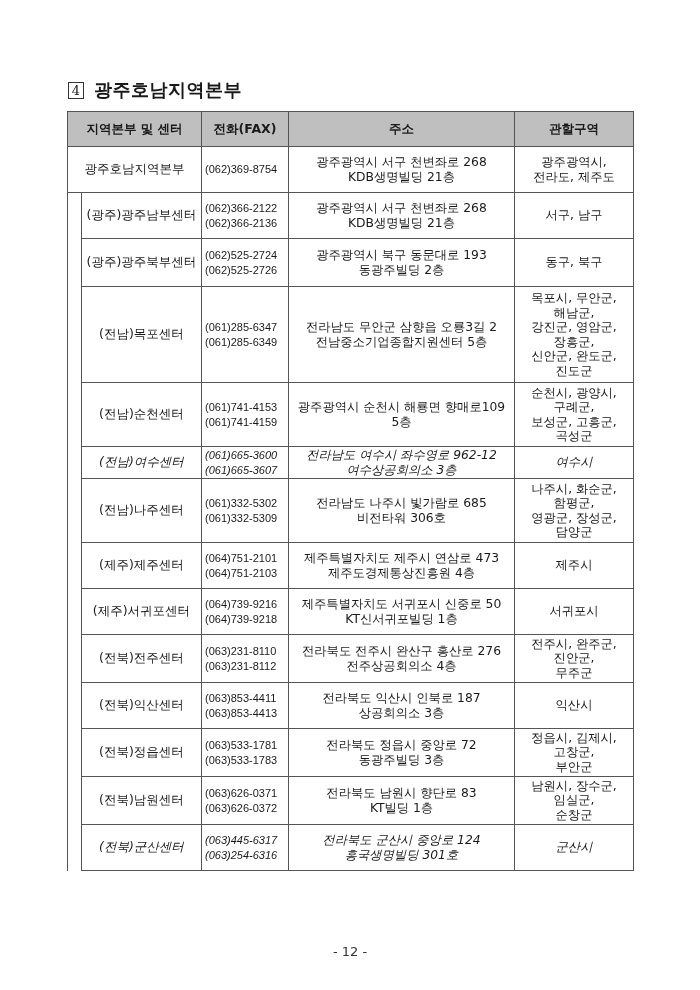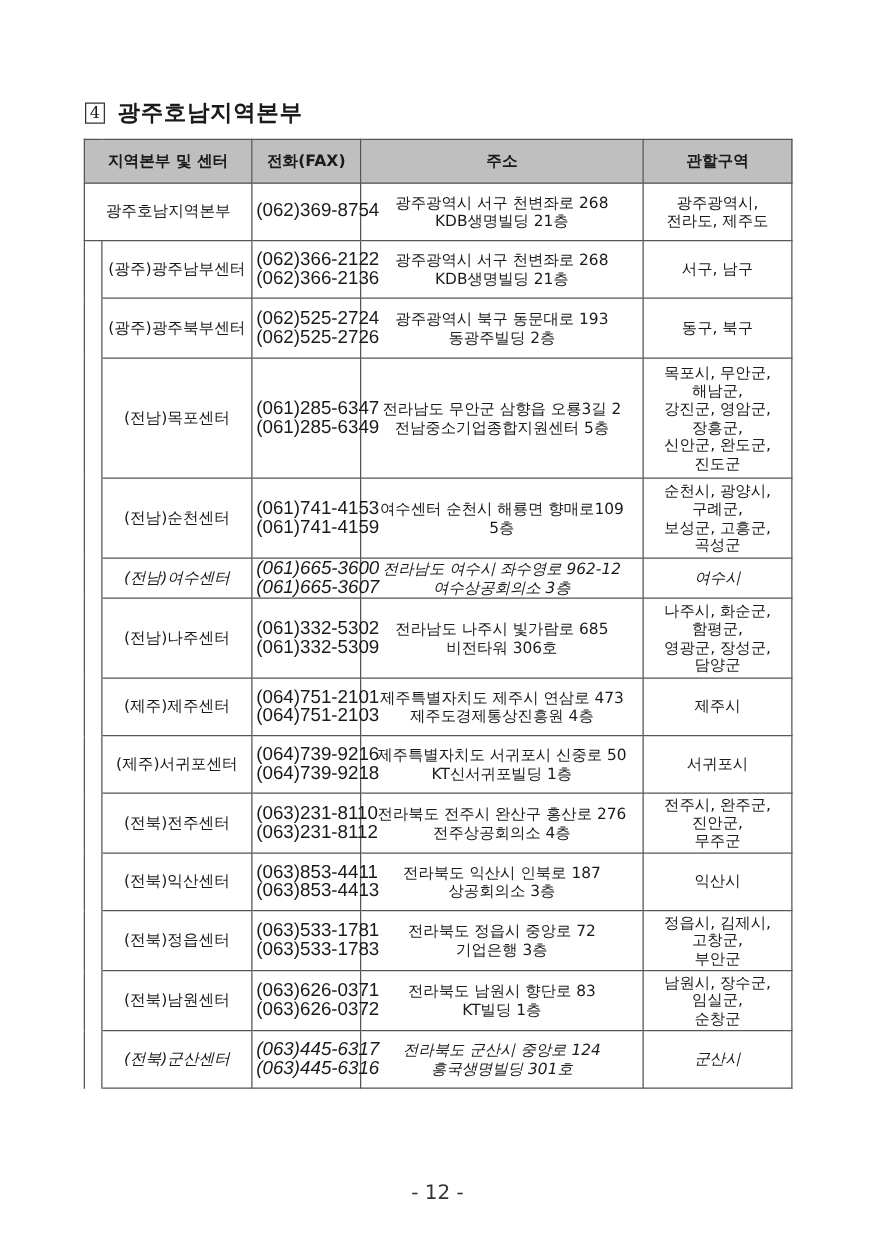--- a/index.html
+++ b/index.html
@@ -8,23 +8,23 @@
   .heading { position:absolute; left:68px; top:78px; display:flex; align-items:center; }
   .heading .num { display:inline-block; width:14px; height:15px; border:1px solid #333;
                   font-family:"DejaVu Serif", serif; font-size:13px; line-height:15px;
                   text-align:center; margin-right:10px; }
   .heading .title { font-family:"DejaVu Serif", serif; font-weight:bold; font-size:18px; letter-spacing:0.5px; }
   table { position:absolute; left:67px; top:111px; border-collapse:collapse; width:566px; table-layout:fixed; }
   th, td { border:1px solid #555; text-align:center; vertical-align:middle; padding:0 2px;
            font-size:12.3px; line-height:14.5px; }
   th { background:#bfbfbf; height:34px; font-weight:bold; font-size:12.5px; }
   td.indent { border-top:none; border-bottom:none; width:13px; }
-  td.phone { font-family:"Liberation Sans", sans-serif; font-size:15px; text-align:left; padding-left:3px; white-space:nowrap; }
+  td.phone { font-family:"Liberation Sans", sans-serif; font-size:11px; text-align:left; padding-left:3px; white-space:nowrap; }
   td.name { font-size:12.5px; white-space:nowrap; }
-  .pageno { position:absolute; left:0; width:700px; top:944px; text-align:center; font-size:16px; color:#333; }
+  .pageno { position:absolute; left:0; width:700px; top:944px; text-align:center; font-size:13px; color:#333; }
 </style>
 </head>
 <body>
 
 <div class="heading">
   <span class="num">4</span>
   <span class="title">광주호남지역본부</span>
 </div>
 
 <table>
@@ -68,21 +68,21 @@
         <td class="indent"></td>
         <td class="name">(전남)목포센터</td>
         <td class="phone"><span>(061)285-6347</span><br><span>(061)285-6349</span></td>
         <td><span>전라남도 무안군 삼향읍 오룡3길 2</span><br><span>전남중소기업종합지원센터 5층</span></td>
         <td><span>목포시, 무안군,</span><br><span>해남군,</span><br><span>강진군, 영암군,</span><br><span>장흥군,</span><br><span>신안군, 완도군,</span><br><span>진도군</span></td>
       </tr>
       <tr style="height: 64px;">
         <td class="indent"></td>
         <td class="name">(전남)순천센터</td>
         <td class="phone"><span>(061)741-4153</span><br><span>(061)741-4159</span></td>
-        <td><span>여수센터 순천시 해룡면 향매로109</span><br><span>5층</span></td>
+        <td><span>광주광역시 순천시 해룡면 향매로109</span><br><span>5층</span></td>
         <td><span>순천시, 광양시,</span><br><span>구례군,</span><br><span>보성군, 고흥군,</span><br><span>곡성군</span></td>
       </tr>
       <tr style="height: 32px; font-style: italic;">
         <td class="indent"></td>
         <td class="name">(전남)여수센터</td>
         <td class="phone"><span>(061)665-3600</span><br><span>(061)665-3607</span></td>
         <td><span>전라남도 여수시 좌수영로 962-12</span><br><span>여수상공회의소 3층</span></td>
         <td><span>여수시</span></td>
       </tr>
       <tr style="height: 64px;">
@@ -117,33 +117,33 @@
         <td class="indent"></td>
         <td class="name">(전북)익산센터</td>
         <td class="phone"><span>(063)853-4411</span><br><span>(063)853-4413</span></td>
         <td><span>전라북도 익산시 인북로 187</span><br><span>상공회의소 3층</span></td>
         <td><span>익산시</span></td>
       </tr>
       <tr style="height: 48px;">
         <td class="indent"></td>
         <td class="name">(전북)정읍센터</td>
         <td class="phone"><span>(063)533-1781</span><br><span>(063)533-1783</span></td>
-        <td><span>전라북도 정읍시 중앙로 72</span><br><span>기업은행 3층</span></td>
+        <td><span>전라북도 정읍시 중앙로 72</span><br><span>동광주빌딩 3층</span></td>
         <td><span>정읍시, 김제시,</span><br><span>고창군,</span><br><span>부안군</span></td>
       </tr>
       <tr style="height: 48px;">
         <td class="indent"></td>
         <td class="name">(전북)남원센터</td>
         <td class="phone"><span>(063)626-0371</span><br><span>(063)626-0372</span></td>
         <td><span>전라북도 남원시 향단로 83</span><br><span>KT빌딩 1층</span></td>
         <td><span>남원시, 장수군,</span><br><span>임실군,</span><br><span>순창군</span></td>
       </tr>
       <tr style="height: 46px; font-style: italic;">
         <td class="indent"></td>
         <td class="name">(전북)군산센터</td>
-        <td class="phone"><span>(063)445-6317</span><br><span>(063)445-6316</span></td>
+        <td class="phone"><span>(063)445-6317</span><br><span>(063)254-6316</span></td>
         <td><span>전라북도 군산시 중앙로 124</span><br><span>흥국생명빌딩 301호</span></td>
         <td><span>군산시</span></td>
       </tr>
     </tbody>
 </table>
 
 <div class="pageno">- 12 -</div>
 
 </body></html>

